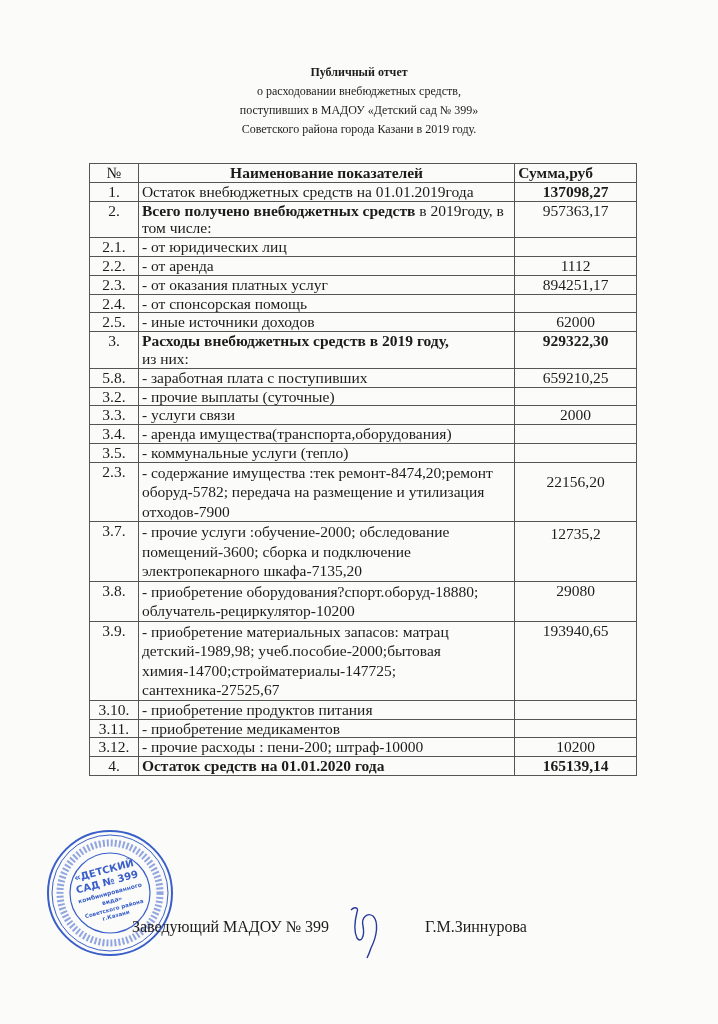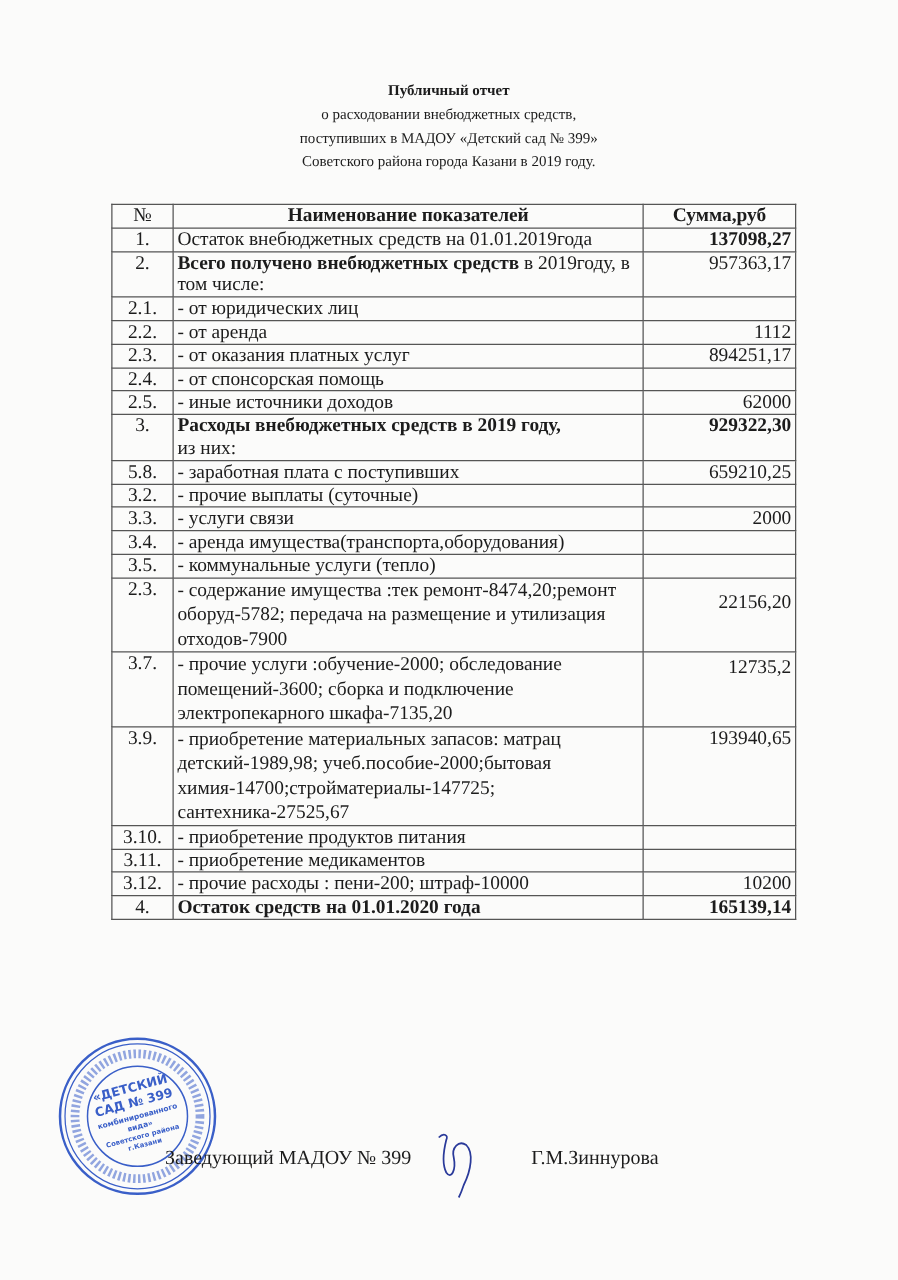--- a/index.html
+++ b/index.html
@@ -29,21 +29,21 @@
       line-height: 17.8px;
     }
     .report-table td, .report-table th {
       border: 1px solid #555;
       vertical-align: top;
       padding: 0 3px;
     }
     .report-table th { font-weight: bold; text-align: center; }
     .col-num { width: 49px; text-align: center; }
     .col-name { width: 377px; text-align: left; margin-left: 18px; }
-    .col-sum { width: 122px; text-align: right; }
+    .col-sum { width: 122px; text-align: center; }
     .bold { font-weight: bold; }
     .footer {
       position: absolute;
       top: 918px;
       left: 0;
       width: 718px;
       font-size: 16px;
     }
     .footer .position-label { position: absolute; left: 92px; top: 0; margin-left: 40px; }
     .footer .signer-name { position: absolute; left: 425px; top: 0; }
@@ -70,21 +70,21 @@
   <div>о расходовании внебюджетных средств,</div>
   <div>поступивших в МАДОУ «Детский сад № 399»</div>
   <div>Советского района города Казани в 2019 году.</div>
 </div>
 
 <table class="report-table">
   <thead>
     <tr>
       <th class="col-num" style="font-weight:normal">№</th>
       <th class="col-name" style="text-align:center">Наименование показателей</th>
-      <th class="col-sum" style="text-align:center">Сумма,руб</th>
+      <th class="col-sum" style="text-align:left">Сумма,руб</th>
     </tr>
   </thead>
   <tbody>
     <tr>
       <td class="col-num">1.</td>
       <td class="col-name">Остаток внебюджетных средств на 01.01.2019года</td>
       <td class="col-sum bold">137098,27</td>
     </tr>
     <tr>
       <td class="col-num">2.</td>
@@ -148,20 +148,25 @@
     </tr>
     <tr>
       <td class="col-num">2.3.</td>
       <td class="col-name" style="line-height:19.5px">- содержание имущества :тек ремонт-8474,20;ремонт оборуд-5782; передача на размещение и утилизация отходов-7900</td>
       <td class="col-sum" style="padding-top:10px">22156,20</td>
     </tr>
     <tr>
       <td class="col-num">3.7.</td>
       <td class="col-name" style="line-height:19.5px">- прочие услуги :обучение-2000; обследование помещений-3600; сборка и подключение электропекарного шкафа-7135,20</td>
       <td class="col-sum" style="padding-top:3px">12735,2</td>
+    </tr>
+    <tr>
+      <td class="col-num">3.8.</td>
+      <td class="col-name" style="line-height:19.5px">- приобретение оборудования?спорт.оборуд-18880; облучатель-рециркулятор-10200</td>
+      <td class="col-sum">29080</td>
     </tr>
     <tr>
       <td class="col-num">3.9.</td>
       <td class="col-name" style="line-height:19.5px">- приобретение материальных запасов: матрац детский-1989,98; учеб.пособие-2000;бытовая химия-14700;стройматериалы-147725; сантехника-27525,67</td>
       <td class="col-sum">193940,65</td>
     </tr>
     <tr>
       <td class="col-num">3.10.</td>
       <td class="col-name">- приобретение продуктов питания</td>
       <td class="col-sum"></td>

